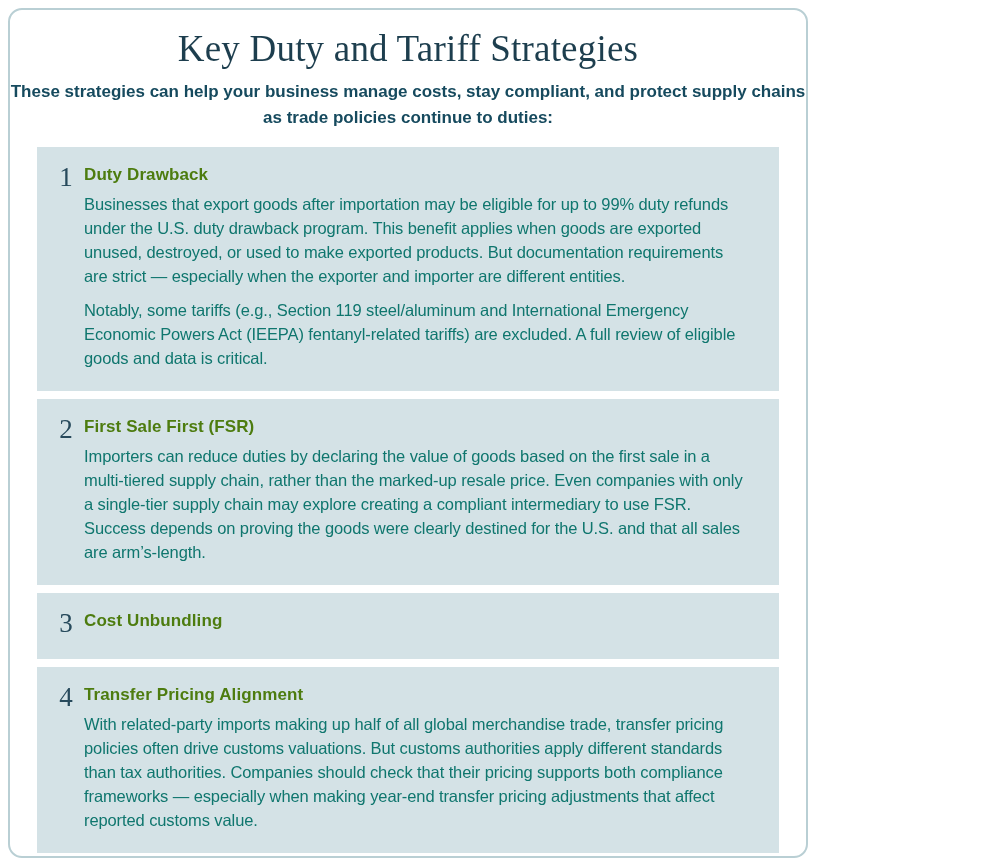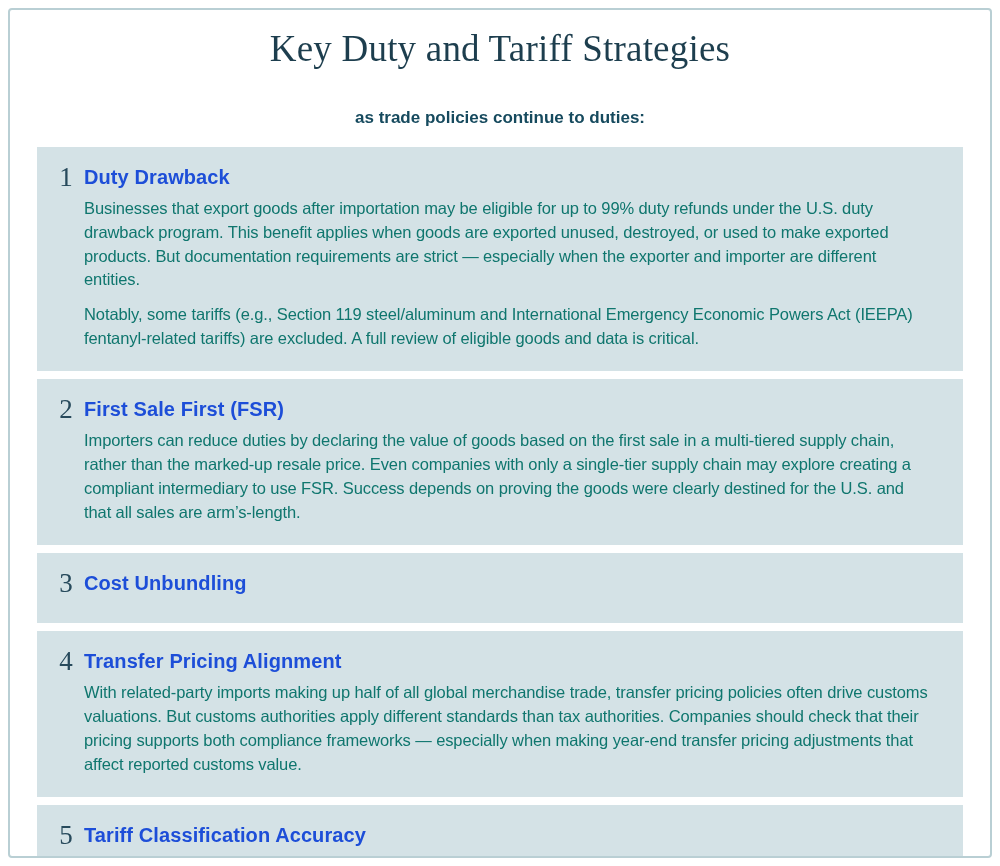--- a/index.html
+++ b/index.html
@@ -7,24 +7,24 @@
   body {
     width: 1000px;
     height: 866px;
     font-family: "Liberation Sans", sans-serif;
     position: relative;
     overflow: hidden;
   }
   .frame {
     position: absolute;
     left: 8px; top: 8px;
-    width: 984px; height: 850px;
+    width: 800px; height: 850px;
     background: #ffffff;
     border: 2px solid #b9cfd4;
-    border-radius: 4px;
+    border-radius: 14px;
     overflow: hidden;
   }
   .page-title {
     margin-top: 17px;
     text-align: center;
     font-family: "Liberation Serif", "DejaVu Serif", serif;
     font-weight: 500;
     font-size: 37px;
     letter-spacing: 0.2px;
     color: #1d3e4e;
@@ -53,42 +53,42 @@
     text-align: center;
     font-family: "Liberation Serif", "DejaVu Serif", serif;
     font-size: 27px;
     line-height: 1.0;
     font-weight: 500;
     color: #274a5c;
     padding-top: 0px;
   }
   .content { flex: 1; }
   .heading {
-    font-size: 20px;
+    font-size: 17px;
     font-weight: bold;
-    color: #1d4ed8;
+    color: #4d7c0f;
     line-height: 1.3;
     margin-bottom: 7px;
     letter-spacing: 0.1px;
   }
   .content p {
     font-size: 16.5px;
     line-height: 1.45;
     color: #0f766e;
     margin-bottom: 11px;
     letter-spacing: -0.1px;
   }
   .content p:last-child { margin-bottom: 0; }
 </style>
 </head>
 <body>
 
 <div class="frame">
   <h1 class="page-title">Key Duty and Tariff Strategies</h1>
-  <p class="subtitle"><br><span>as trade policies continue to duties:</span></p>
+  <p class="subtitle"><span>These strategies can help your business manage costs, stay compliant, and protect supply chains</span><br><span>as trade policies continue to duties:</span></p>
   <div class="cards" id="cards">
   <section class="card">
     <div class="num">1</div>
     <div class="content">
       <h2 class="heading">Duty Drawback</h2>
     <p>Businesses that export goods after importation may be eligible for up to 99% duty refunds under the U.S. duty drawback program. This benefit applies when goods are exported unused, destroyed, or used to make exported products. But documentation requirements are strict — especially when the exporter and importer are different entities.</p>
           <p>Notably, some tariffs (e.g., Section 119 steel/aluminum and International Emergency Economic Powers Act (IEEPA) fentanyl-related tariffs) are excluded. A full review of eligible goods and data is critical.</p>
         </div>
   </section>
 

